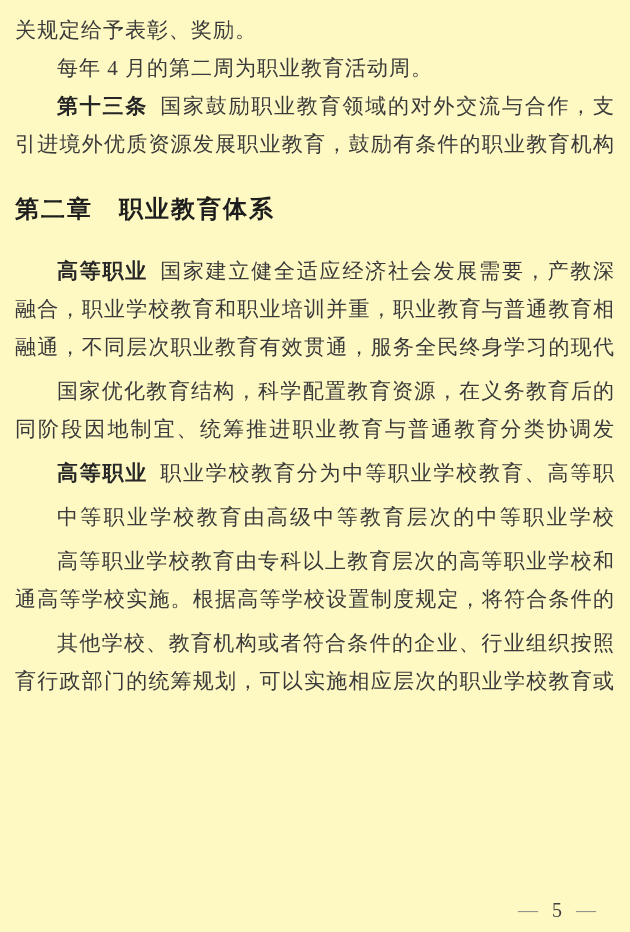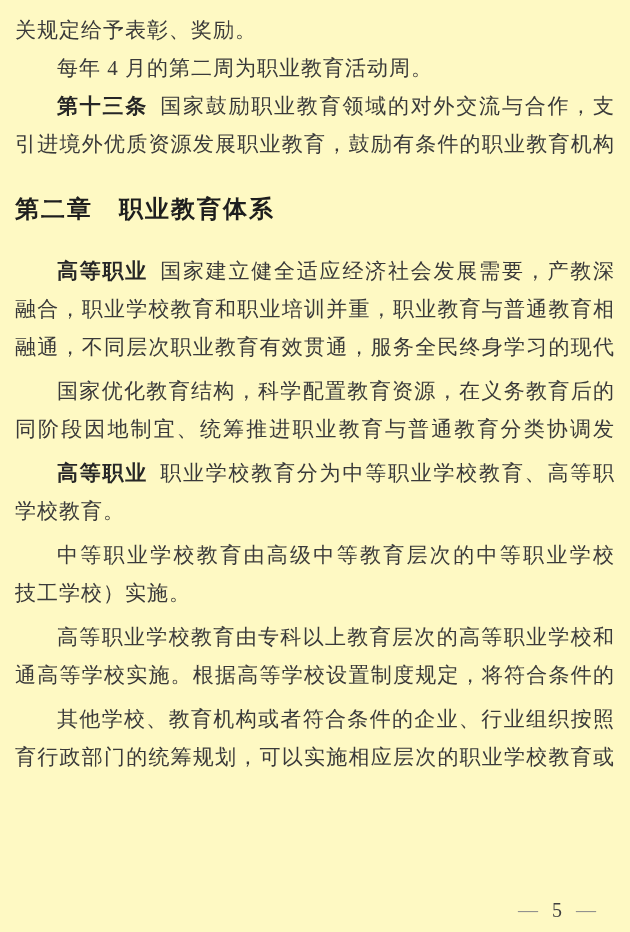--- a/index.html
+++ b/index.html
@@ -99,26 +99,24 @@
       <div class="line full"><span>融通，不同层次职业教育有效贯通，服务全民终身学习的现代职</span></div>
     </div>
 
     <div class="para">
       <div class="line indent full"><span>国家优化教育结构，科学配置教育资源，在义务教育后的不</span></div>
       <div class="line full"><span>同阶段因地制宜、统筹推进职业教育与普通教育分类协调发展。</span></div>
     </div>
 
     <div class="para">
       <div class="line indent full"><span class="art">高等职业</span><span>职业学校教育分为中等职业学校教育、高等职业</span></div>
-      <div class="line"><span>学校教育。</span></div>
     </div>
 
     <div class="para">
       <div class="line indent full"><span>中等职业学校教育由高级中等教育层次的中等职业学校（含</span></div>
-      <div class="line"><span>技工学校）实施。</span></div>
     </div>
 
     <div class="para">
       <div class="line indent full"><span>高等职业学校教育由专科以上教育层次的高等职业学校和普</span></div>
       <div class="line full"><span>通高等学校实施。根据高等学校设置制度规定，将符合条件的技</span></div>
     </div>
 
     <div class="para">
       <div class="line indent full"><span>其他学校、教育机构或者符合条件的企业、行业组织按照教</span></div>
       <div class="line full"><span>育行政部门的统筹规划，可以实施相应层次的职业学校教育或者</span></div>

